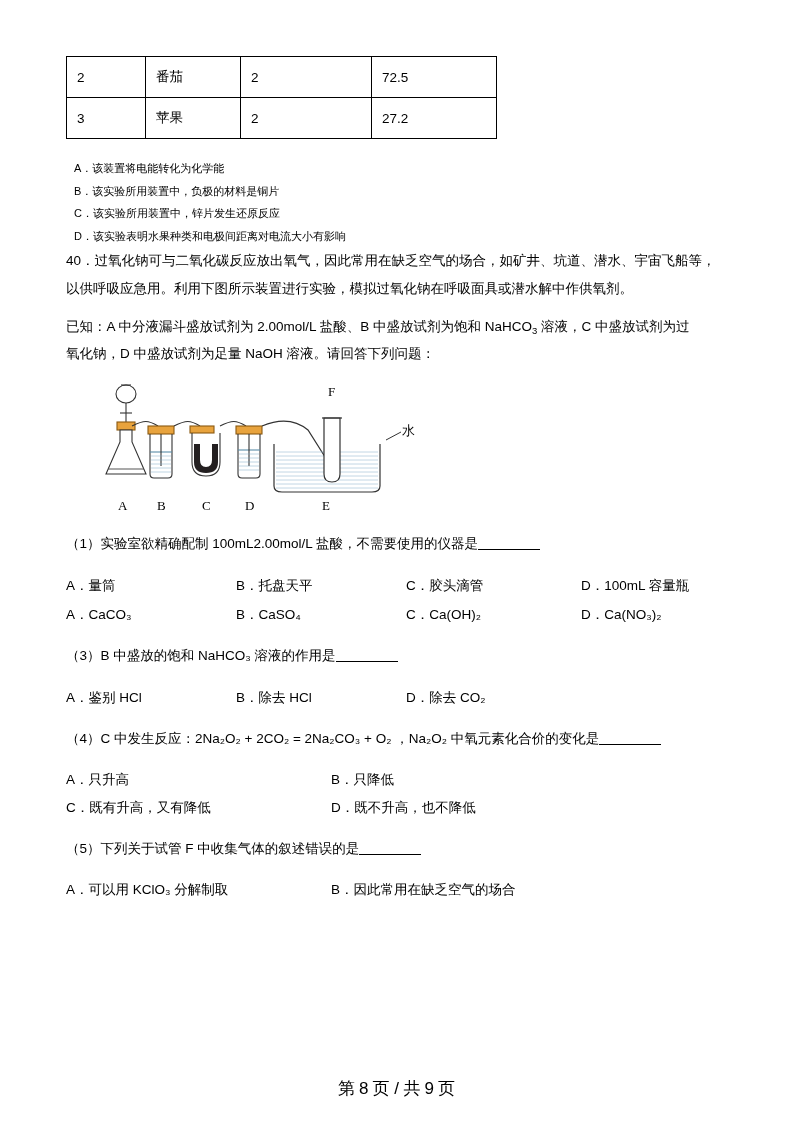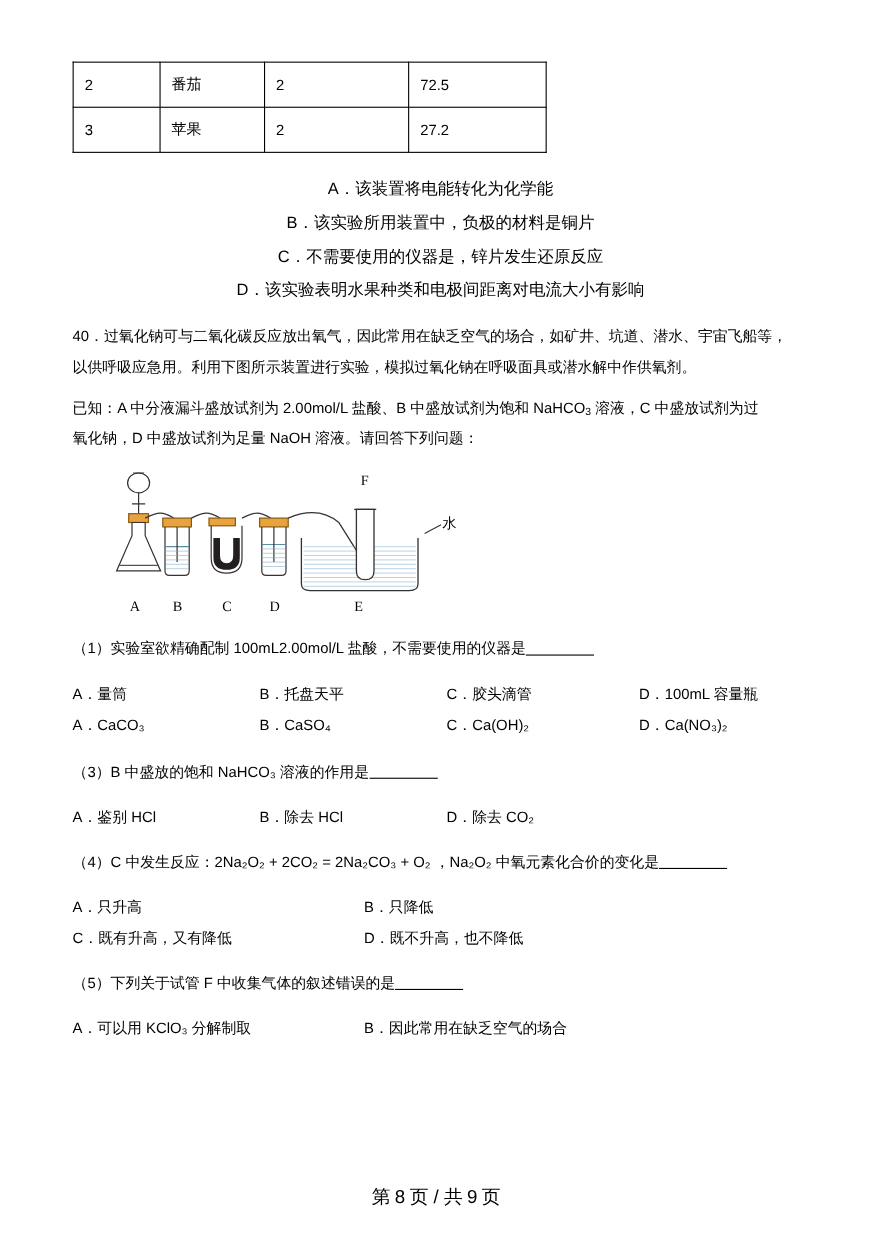--- a/index.html
+++ b/index.html
@@ -39,23 +39,22 @@
   }
   td.c1 { width: 58px; }
   td.c2 { width: 74px; margin-top: 16px; }
   td.c3 { width: 110px; }
   td.c4 { width: 104px; }
 
   
   .para {
     margin: 0;
     line-height: 2.05;
-    font-size: 15px;
-    font-family: "Liberation Sans", sans-serif;
-    text-align: center;
+    font-size: 11px;
+    font-family: "Liberation Sans", sans-serif;
   }
   .opt-row {
     display: flex;
     line-height: 2.05;
     font-size: 13.5px;
     font-family: "Liberation Sans", sans-serif;
   }
   .opt {
     white-space: nowrap;
   }
@@ -124,25 +123,25 @@
         <td class="c2">苹果</td>
         <td class="c3">2</td>
         <td class="c4">27.2</td>
       </tr>
     </tbody>
   </table>
 
   <div style="margin-top:18px; margin-left:8px;">
     <p class="para">A．该装置将电能转化为化学能</p>
     <p class="para">B．该实验所用装置中，负极的材料是铜片</p>
-    <p class="para">C．不需要使用的仪器是，锌片发生还原反应</p>
+    <p class="para">C．该实验所用装置中，锌片发生还原反应</p>
     <p class="para">D．该实验表明水果种类和电极间距离对电流大小有影响</p>
   </div>
 
-  <div style="margin-top:12px;">
+  <div style="">
     <p class="indent-hang">40．过氧化钠可与二氧化碳反应放出氧气，因此常用在缺乏空气的场合，如矿井、坑道、潜水、宇宙飞船等，</p>
     <p class="indent-hang">以供呼吸应急用。利用下图所示装置进行实验，模拟过氧化钠在呼吸面具或潜水解中作供氧剂。</p>
   </div>
 
   <div style="margin-top:10px;">
     <p class="indent-hang"><span>已知：A 中分液漏斗盛放试剂为 2.00mol/L 盐酸、B 中盛放试剂为饱和 NaHCO</span><sub>3</sub><span> 溶液，C 中盛放试剂为过</span></p>
     <p class="indent-hang">氧化钠，D 中盛放试剂为足量 NaOH 溶液。请回答下列问题：</p>
   </div>
 
   <div class="figure">

